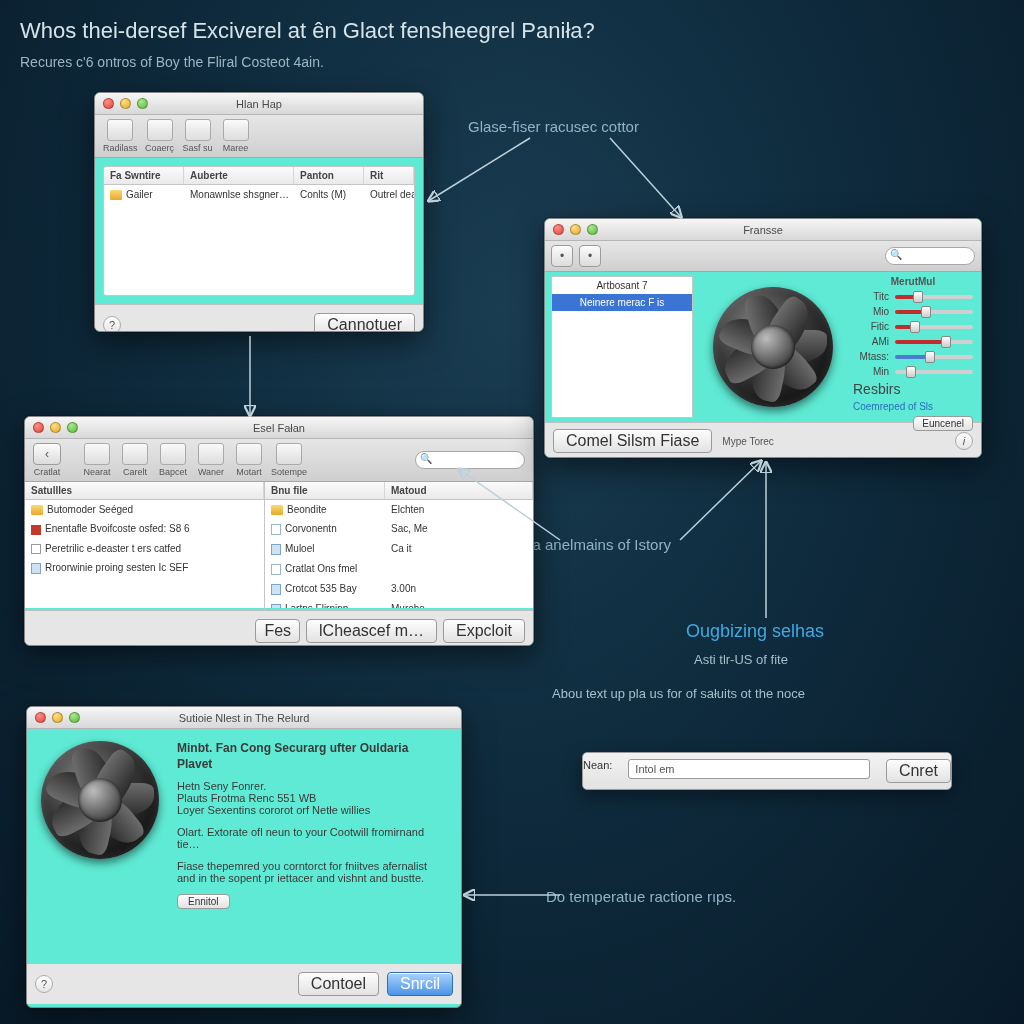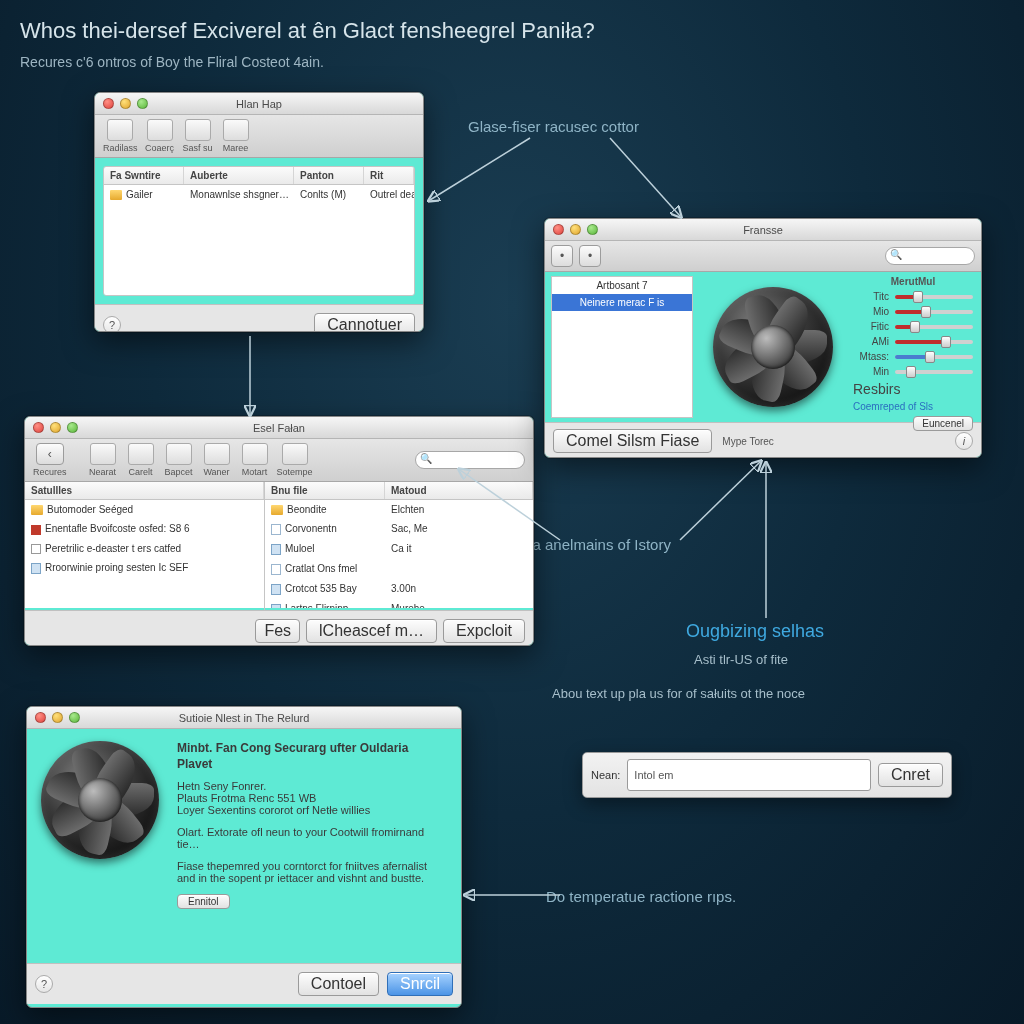--- a/index.html
+++ b/index.html
@@ -233,26 +233,26 @@
   }
   .slider .fill{ position:absolute; left:0; top:0; height:100%; width:50%; background:#bf2d2d; border-radius:2px; }
   .slider .knob{ position:absolute; top:-4px; width:10px; height:12px; background:linear-gradient(#fff,#ccc); border:1px solid #888; border-radius:2px; }
   .slider.blue .fill{ background:#4a7dcf; }
 
   
   .input-strip {
     position:absolute;
     background: linear-gradient(#f2f2f2,#e3e3e3);
     border:1px solid #999; border-radius:5px;
-    display:flex; align-items:center; gap:7px;
-    padding:6px 8px;
+    display:flex; align-items:flex-start; gap:16px;
+    padding:6px 0;
     box-shadow:0 6px 18px rgba(0,0,0,0.4);
   }
   .text-input {
-    flex:1; height:32px; border:1px solid #9a9a9a; border-radius:3px;
+    flex:1; height:20px; border:1px solid #9a9a9a; border-radius:3px;
     background:#fff; padding:0 6px; font-size:11px; color:#555;
   }
 
   
   svg.arrows {
     position:absolute; top:0; left:0; width:1024px; height:1024px;
     pointer-events:none;
   }
   svg.arrows line, svg.arrows path { stroke:#bcd0da; stroke-width:1.5; fill:none; }
 </style>
@@ -325,21 +325,21 @@
     <div class="traffic-lights">
       <span class="light red"></span>
       <span class="light yellow"></span>
       <span class="light green"></span>
     </div>
     <span>Esel Fałan</span>
   </div>
   <div class="toolbar">
     <div style="display:flex; flex-direction:column; align-items:center; gap:2px;">
       <div class="back-btn">‹</div>
-      <span style="font-size:9px; color:#555;">Recures</span>
+      <span style="font-size:9px; color:#555;">Cratlat</span>
     </div>
     <div style="width:8px;"></div>
     <div class="tb-btn">
         <div class="tb-icon"></div>
         <span>Nearat</span>
       </div>
     <div class="tb-btn">
         <div class="tb-icon"></div>
         <span>Carelt</span>
       </div>

